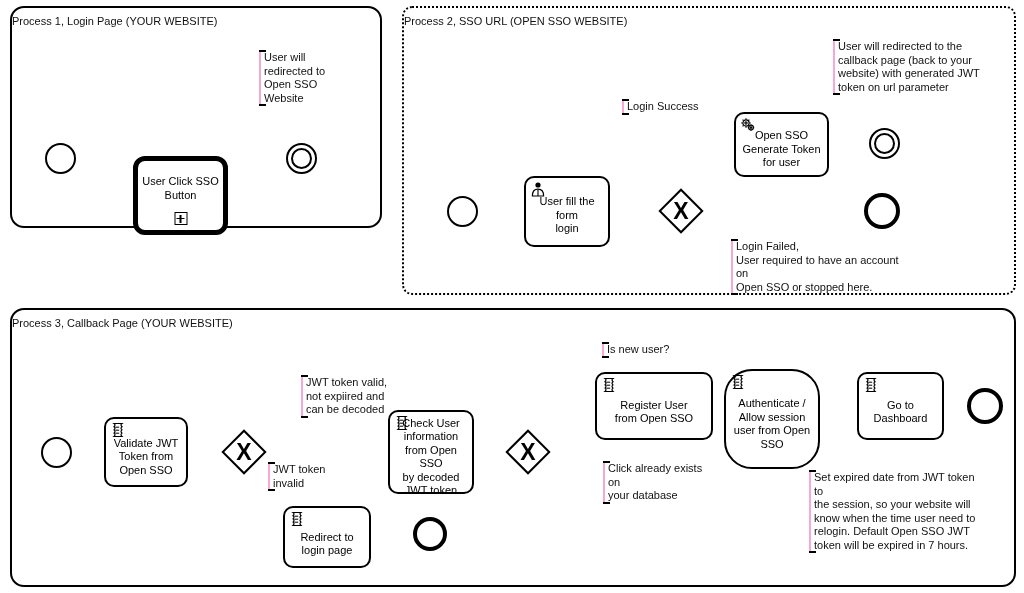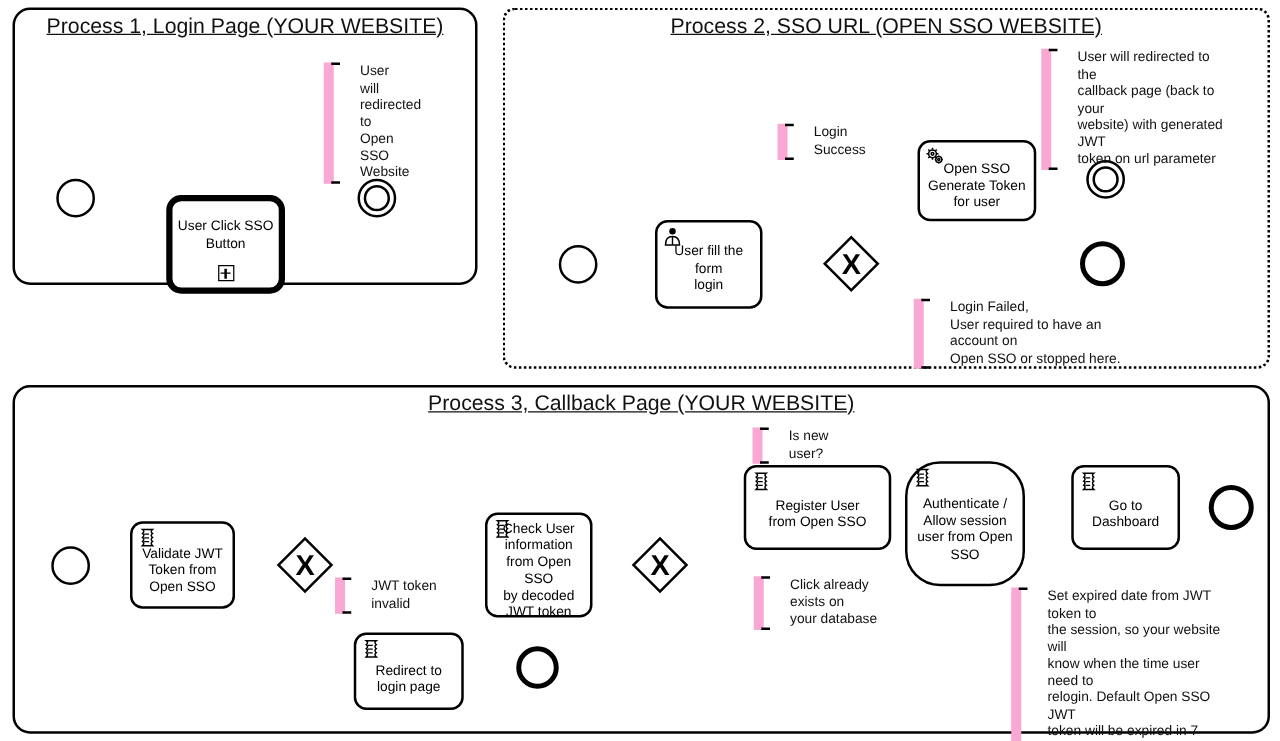--- a/index.html
+++ b/index.html
@@ -26,26 +26,24 @@
   }
   .pool.dotted{
     border:2px dotted #000;
     border-radius:10px;
   }
   .pool-title{
     position:absolute;
     top:6px;
     left:0;
     right:0;
-    text-align:center;
-    font-size:17px;
+    font-size:11px;
     line-height:14px;
     color:#111;
     white-space:nowrap;
-    text-decoration:underline;
   }
 
   
   .ev{
     position:absolute;
     box-sizing:border-box;
     border-radius:50%;
     background:#fff;
   }
   .ev.start{ border:2px solid #000; }
@@ -124,22 +122,22 @@
     font-size:23px;
     font-weight:bold;
     line-height:1;
     font-family:"Liberation Sans", sans-serif;
   }
 
   
   .anno{
     position:absolute;
     box-sizing:border-box;
-    border-left:8px solid #f9a8d4;
-    padding:1px 2px 1px 21px;
+    border-left:2px solid #f9a8d4;
+    padding:1px 2px 1px 3px;
     font-size:11px;
     line-height:13.5px;
     white-space:pre-line;
     color:#111;
   }
   .anno::before,.anno::after{
     content:"";
     position:absolute;
     left:-2px;
     width:7px;
@@ -353,20 +351,23 @@
       <line x1="5.3" y1="5.2" x2="9.2" y2="5.2" stroke="#000" stroke-width="1"></line>
       <line x1="5.3" y1="8.2" x2="9.2" y2="8.2" stroke="#000" stroke-width="1"></line>
       <line x1="5.3" y1="11.2" x2="9.2" y2="11.2" stroke="#000" stroke-width="1"></line>
     </svg>
     <div class="task-label" style="position:relative;top:7px;">Redirect to
 login page</div>
   </div>
 
   <div class="ev end" style="left:413px;top:517px;width:34px;height:34px;"></div>
 
+  <div class="anno" style="left:301px;top:375px;width:106px;">JWT token valid,
+not expiired and
+can be decoded</div>
   <div class="anno" style="left:268px;top:462px;width:90px;">JWT token invalid</div>
   <div class="anno" style="left:565px;top:342px;width:76px;margin-left:37px;">Is new user?</div>
   <div class="anno" style="left:603px;top:461px;width:116px;">Click already exists on
 your database</div>
   <div class="anno" style="left:809px;top:470px;width:176px;">Set expired date from JWT token to
 the session, so your website will
 know when the time user need to
 relogin. Default Open SSO JWT
 token will be expired in 7 hours.</div>
 

